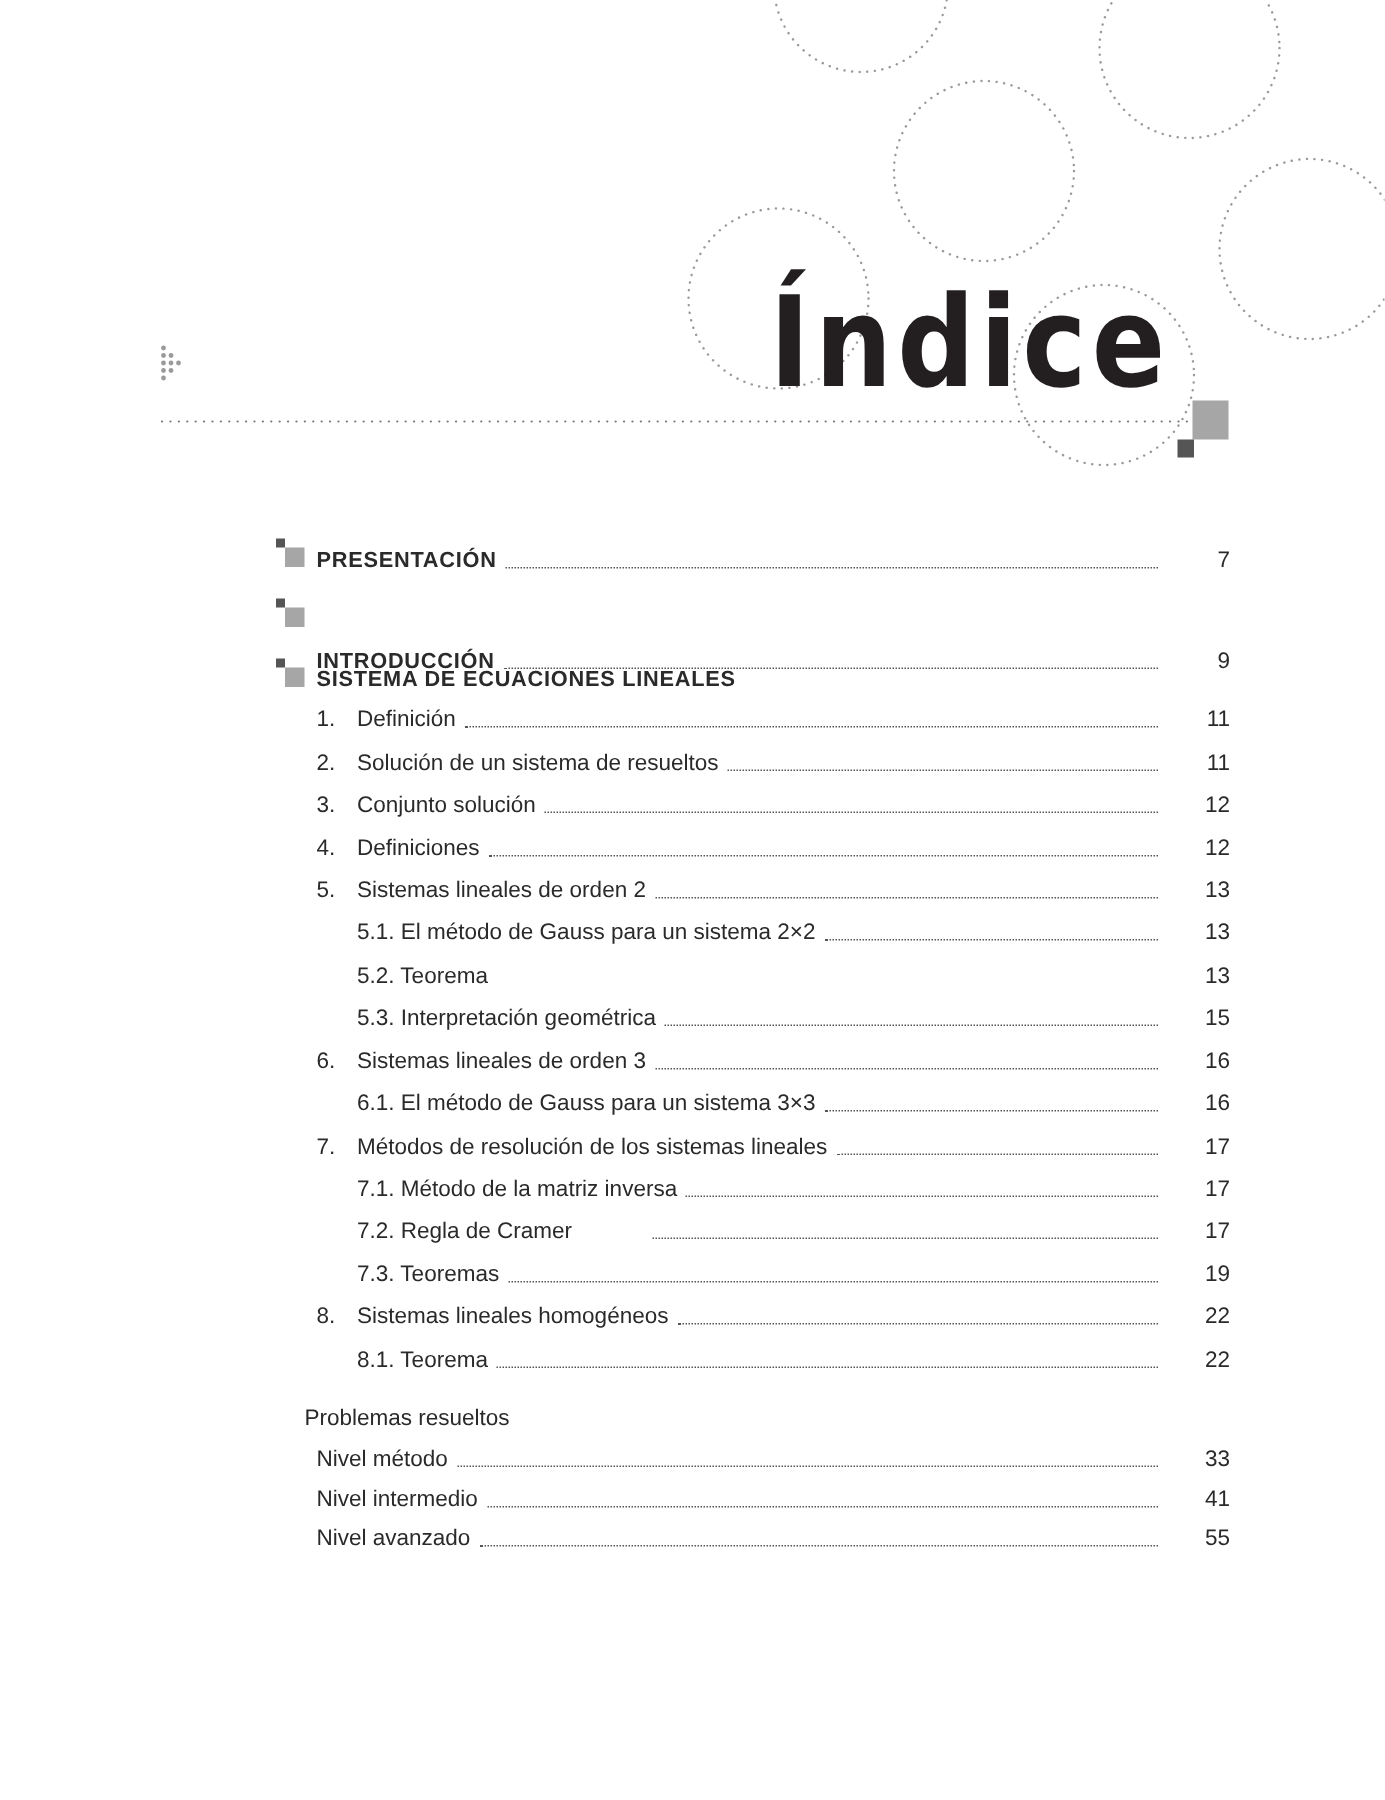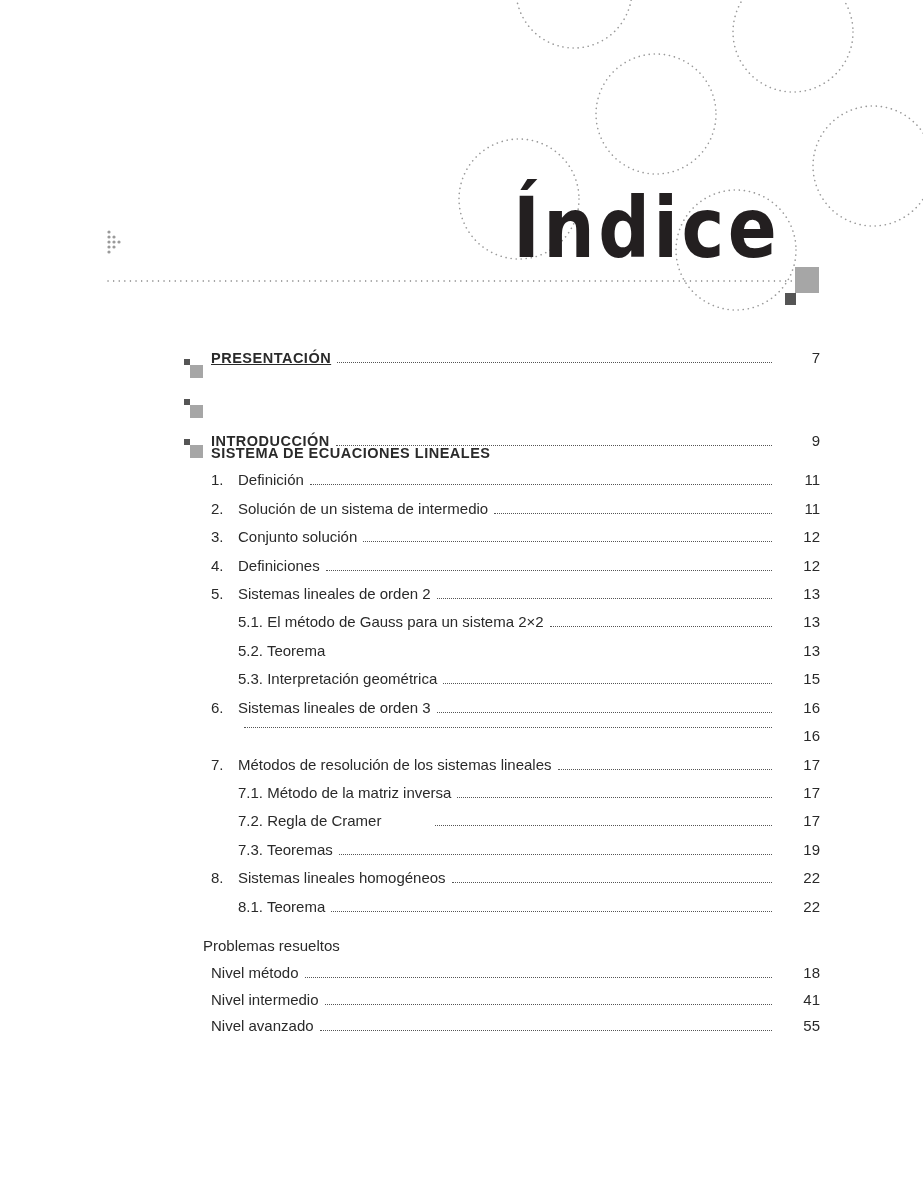--- a/index.html
+++ b/index.html
@@ -49,21 +49,21 @@
 </svg>
 
 <h1 class="title">Índice</h1>
 
 <div class="toc">
 
   <div class="bullet" style="left:184px; top:359px;">
       <span class="dk"></span>
       <span class="lt"></span>
     </div>
-  <div class="row bold" style="left:211px; top:348px; width:567px;text-decoration:underline;">
+  <div class="row bold" style="left:211px; top:364px; width:567px;">
     <span class="label">PRESENTACIÓN</span>
     <span class="leader"></span>
     <span class="page">7</span>
   </div>
 
   <div class="bullet" style="left:184px; top:399px;">
       <span class="dk"></span>
       <span class="lt"></span>
     </div>
   <div class="row bold" style="left:211px; top:403px; width:567px;margin-top:28px;">
@@ -81,21 +81,21 @@
   </div>
 
   <div class="row" style="left:211px; top:470px; width:567px;">
     <span class="num">1.</span>
     <span class="label">Definición</span>
     <span class="leader"></span>
     <span class="page">11</span>
   </div>
   <div class="row" style="left:211px; top:499px; width:567px;">
     <span class="num">2.</span>
-    <span class="label">Solución de un sistema de intermedio</span>
+    <span class="label">Solución de un sistema de resueltos</span>
     <span class="leader"></span>
     <span class="page">11</span>
   </div>
   <div class="row" style="left:211px; top:527px; width:567px;">
     <span class="num">3.</span>
     <span class="label">Conjunto solución</span>
     <span class="leader"></span>
     <span class="page">12</span>
   </div>
   <div class="row" style="left:211px; top:556px; width:567px;">
@@ -125,20 +125,21 @@
     <span class="leader"></span>
     <span class="page">15</span>
   </div>
   <div class="row" style="left:211px; top:698px; width:567px;">
     <span class="num">6.</span>
     <span class="label">Sistemas lineales de orden 3</span>
     <span class="leader"></span>
     <span class="page">16</span>
   </div>
   <div class="row" style="left:238px; top:726px; width:540px;">
+    <span class="label">6.1. El método de Gauss para un sistema 3×3</span>
     <span class="leader"></span>
     <span class="page">16</span>
   </div>
   <div class="row" style="left:211px; top:755px; width:567px;">
     <span class="num">7.</span>
     <span class="label">Métodos de resolución de los sistemas lineales</span>
     <span class="leader"></span>
     <span class="page">17</span>
   </div>
   <div class="row" style="left:238px; top:783px; width:540px;">
@@ -167,21 +168,21 @@
     <span class="leader"></span>
     <span class="page">22</span>
   </div>
 
   <div class="row" style="left:203px; top:936px; width:567px;">
     <span class="label">Problemas resueltos</span>
   </div>
   <div class="row" style="left:211px; top:963px; width:567px;">
     <span class="label">Nivel método</span>
     <span class="leader"></span>
-    <span class="page">18</span>
+    <span class="page">33</span>
   </div>
   <div class="row" style="left:211px; top:990px; width:567px;">
     <span class="label">Nivel intermedio</span>
     <span class="leader"></span>
     <span class="page">41</span>
   </div>
   <div class="row" style="left:211px; top:1016px; width:567px;justify-content:center;">
     <span class="label">Nivel avanzado</span>
     <span class="leader"></span>
     <span class="page">55</span>

